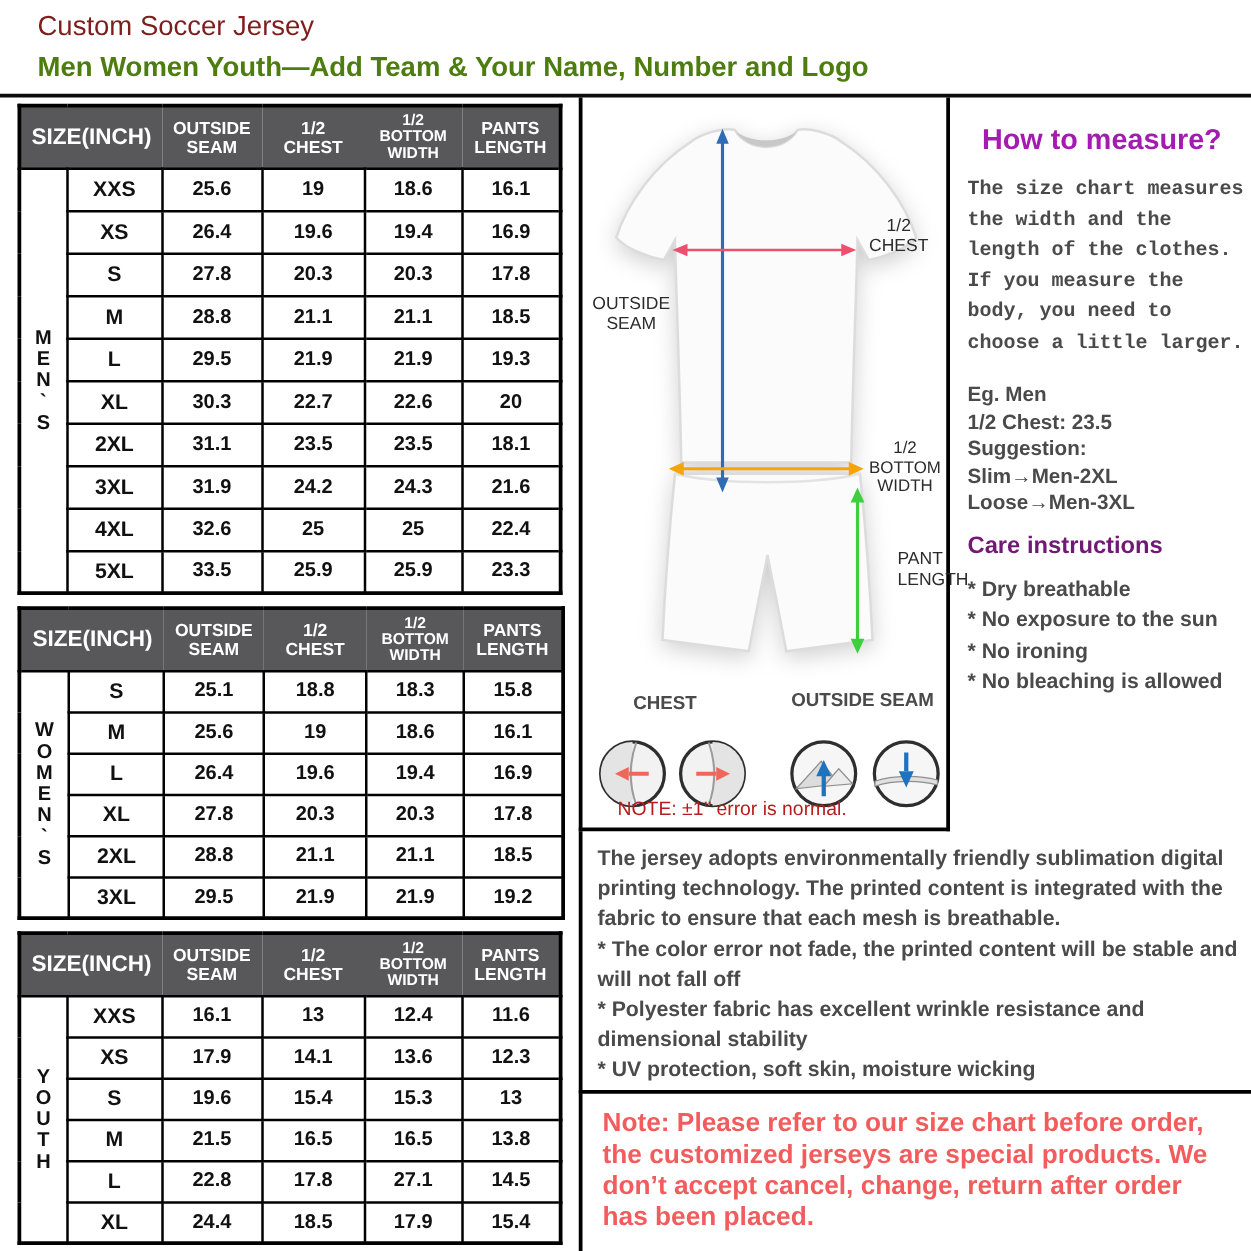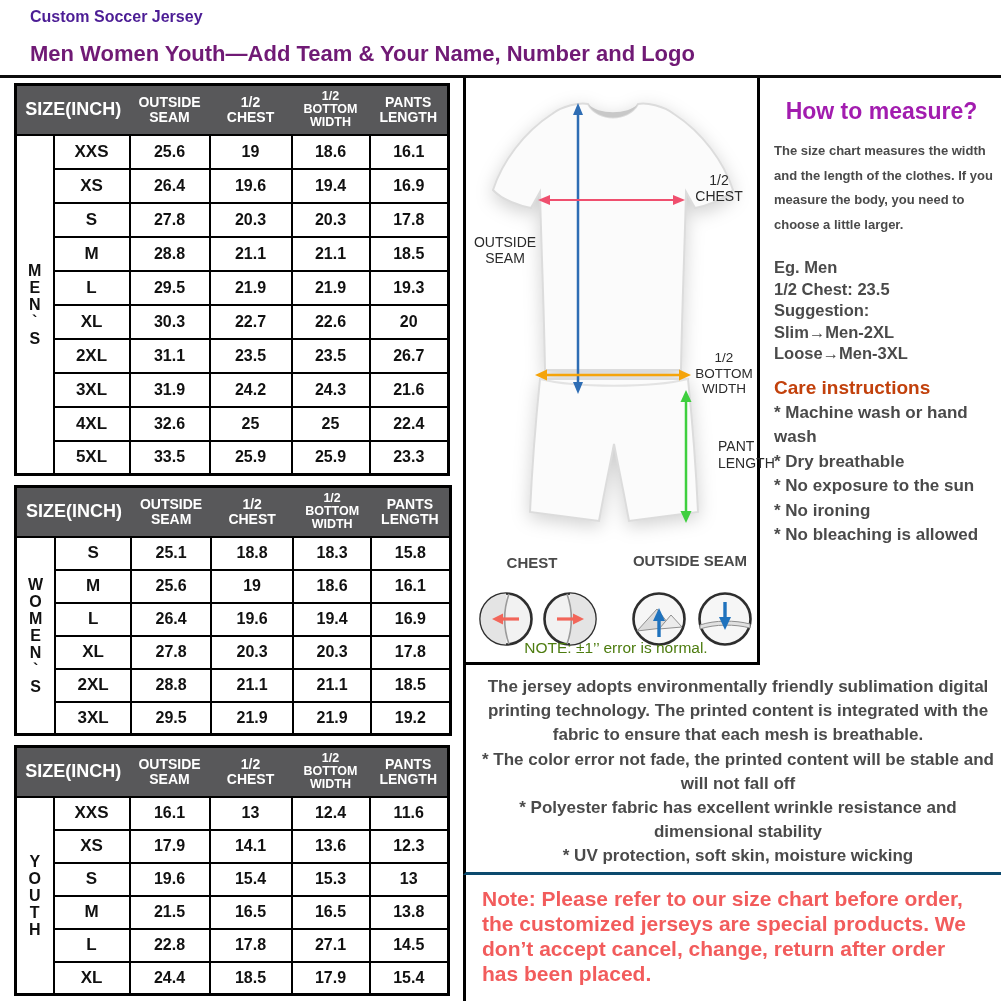--- a/index.html
+++ b/index.html
@@ -1,21 +1,21 @@
 <!DOCTYPE html>
 <html><head>
 <meta charset="utf-8">
 <style>
   html,body{margin:0;padding:0;background:#fff;}
   .page{position:relative;width:1001px;height:1001px;background:#fff;overflow:hidden;
         font-family:"Liberation Sans",sans-serif;color:#111;}
 
   
-  .title1{position:absolute;left:30px;top:8px;font-size:16px;font-weight:bold;color:#4c1d95;}
-  .title2{position:absolute;left:30px;top:41px;font-size:22px;font-weight:bold;color:#701a75;}
+  .title1{position:absolute;left:30px;top:8px;font-size:22px;font-weight:normal;color:#7f1d1d;}
+  .title2{position:absolute;left:30px;top:41px;font-size:22px;font-weight:bold;color:#4d7c0f;}
   .top-rule{position:absolute;left:0;top:75px;width:1001px;height:3px;background:#0d0d0d;}
 
   
   .size-table{position:absolute;left:14px;border-collapse:collapse;table-layout:fixed;
               border:3px solid #000;padding-left:12px;}
   .size-table.men{top:83px;}
   .size-table.women{top:485px;}
   .size-table.youth{top:745px;}
   .size-table col.c-group{width:38px;}
   .size-table col.c-size{width:76px;}
@@ -44,37 +44,37 @@
   .garment{filter:drop-shadow(0 5px 9px rgba(0,0,0,0.18));}
   .lbl{position:absolute;font-size:14px;line-height:15.5px;color:#2b2b2b;
        white-space:pre-line;text-align:center;}
   #lbl-chest{left:226px;top:95px;width:54px;}
   #lbl-seam{left:6px;top:157px;width:66px;}
   #lbl-bottom{left:224px;top:272px;width:68px;font-size:13.5px;}
   #lbl-pant{left:232px;top:360px;width:62px;text-align:left;line-height:16.5px;margin-left:20px;}
   .caption{position:absolute;font-size:15px;font-weight:bold;color:#4a4a4a;text-align:center;}
   #cap-chest{left:26px;top:476px;width:80px;}
   #cap-seam{left:163px;top:474px;width:122px;}
-  #note-line{position:absolute;left:28px;top:561px;width:244px;text-align:center;
-             font-size:15.5px;color:#4d7c0f;white-space:nowrap;}
+  #note-line{position:absolute;left:28px;top:561px;width:244px;text-align:left;
+             font-size:15.5px;color:#b91c1c;white-space:nowrap;}
   .fold-icon{position:absolute;top:513px;}
   #fold1{left:12px;} #fold2{left:76px;} #fold3{left:165px;} #fold4{left:231px;}
 
   
   .right{position:absolute;left:760px;top:78px;width:241px;height:587px;box-sizing:border-box;
          padding:10px 8px 0 14px;color:#4a4a4a;}
   .right .h-measure{font-size:23px;font-weight:bold;text-align:center;margin:10px 4px 14px 0;color:#a21caf;}
-  .right .measure-body{font-size:13px;font-weight:bold;line-height:24.5px;width:224px;margin-bottom:20px;}
+  .right .measure-body{font-size:16px;font-weight:bold;line-height:24.5px;width:224px;margin-bottom:20px;font-family:Liberation Mono, monospace;}
   .right .example{font-size:16.5px;font-weight:bold;line-height:21.5px;}
-  .right .care-h{font-size:19px;font-weight:bold;margin:12px 0 2px 0;color:#c2410c;}
+  .right .care-h{font-size:19px;font-weight:bold;margin:12px 0 12px 0;color:#701a75;}
   .right .care-list{font-size:17px;font-weight:bold;line-height:24.5px;width:226px;}
 
   
   .desc{position:absolute;left:463px;top:665px;width:538px;height:210px;box-sizing:border-box;
-        border-left:3px solid #000;border-bottom:3px solid #0c4a6e;padding:10px 8px 0 12px;text-align:center;}
+        border-left:3px solid #000;border-bottom:3px solid #000000;padding:10px 8px 0 12px;}
   .desc .body, .desc .bullets{font-size:17px;font-weight:bold;color:#4a4a4a;line-height:24.2px;width:520px;}
 
   
   .notebox{position:absolute;left:463px;top:875px;width:538px;height:126px;box-sizing:border-box;
            border-left:3px solid #000;padding:11px 14px 0 16px;}
   .notebox .note-text{font-size:21px;font-weight:bold;color:#f25c5c;line-height:25px;width:505px;}
 </style>
 </head>
 <body>
 
@@ -149,21 +149,21 @@
           <td class="num-cell">30.3</td>
           <td class="num-cell">22.7</td>
           <td class="num-cell">22.6</td>
           <td class="num-cell">20</td>
         </tr>
         <tr>
           <td class="size-cell">2XL</td>
           <td class="num-cell">31.1</td>
           <td class="num-cell">23.5</td>
           <td class="num-cell">23.5</td>
-          <td class="num-cell">26.7</td>
+          <td class="num-cell">18.1</td>
         </tr>
         <tr>
           <td class="size-cell">3XL</td>
           <td class="num-cell">31.9</td>
           <td class="num-cell">24.2</td>
           <td class="num-cell">24.3</td>
           <td class="num-cell">21.6</td>
         </tr>
         <tr>
           <td class="size-cell">4XL</td>
@@ -411,21 +411,20 @@
     <div class="measure-body">The size chart measures the width and the length of the clothes.  If you measure the body, you need to choose a little larger.</div>
     <div class="example">
         <div>Eg. Men</div>
         <div>1/2 Chest: 23.5</div>
         <div>Suggestion:</div>
         <div>Slim→Men-2XL</div>
         <div>Loose→Men-3XL</div>
       </div>
     <div class="care-h">Care instructions</div>
     <div class="care-list">
-        <div>* Machine wash or hand wash</div>
         <div>* Dry breathable</div>
         <div>* No exposure to the sun</div>
         <div>* No ironing</div>
         <div>* No bleaching is allowed</div>
       </div>
   </div>
 
   <div class="desc">
     <div class="body">The jersey adopts environmentally friendly sublimation digital printing technology. The printed content is integrated with the fabric to ensure that each mesh is breathable.</div>
     <div class="bullets">

